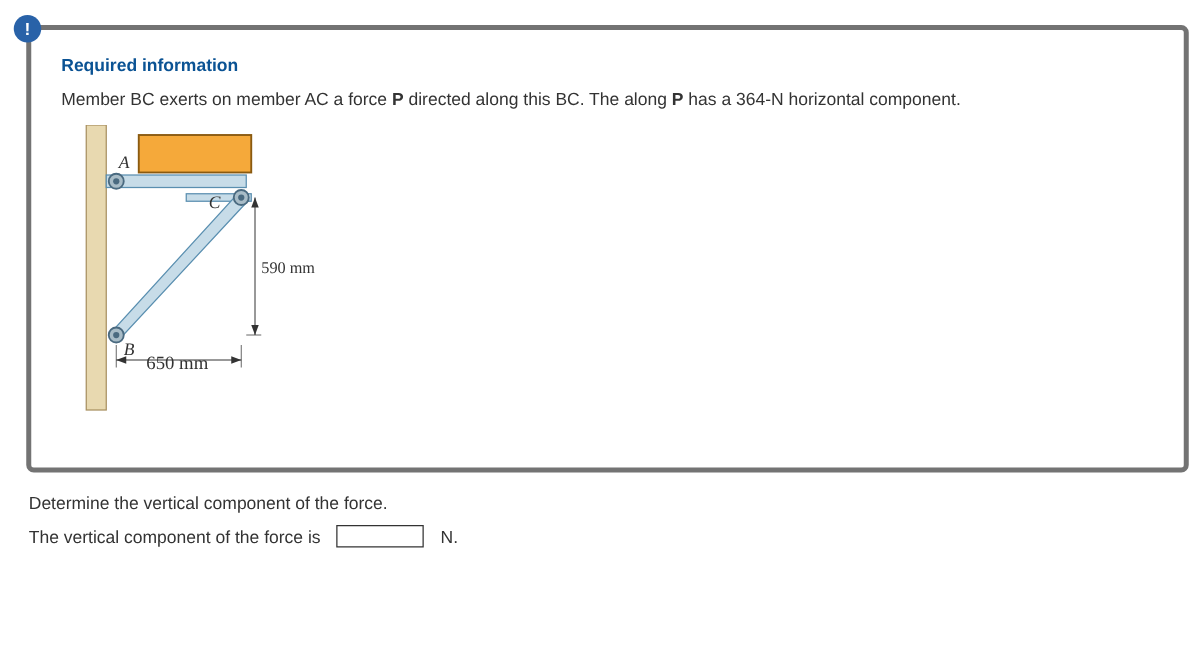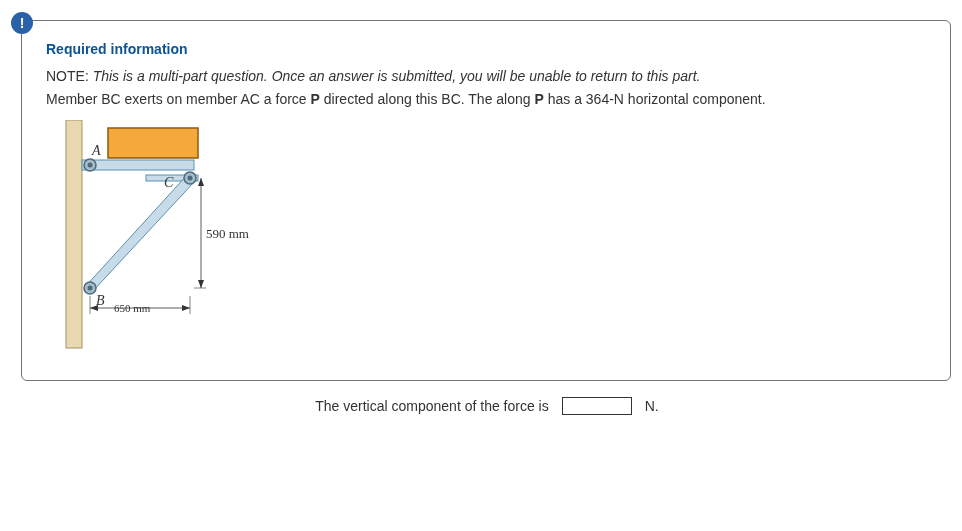--- a/index.html
+++ b/index.html
@@ -26,23 +26,23 @@
     background: #2962a8;
     color: #fff;
     display: flex;
     align-items: center;
     justify-content: center;
     font-weight: bold;
     font-size: 14px;
     z-index: 2;
   }
   .info-box {
-    border: 1px solid #737373;
+    border: 4px solid #737373;
     border-radius: 6px;
-    padding: 18px 24px 30px 24px;
+    padding: 18px 24px 44px 24px;
     margin-left: 10px;
     margin-bottom: 16px;
     line-height: 1.5;
   }
   .req-heading {
     color: #0b5394;
     font-weight: bold;
     margin-bottom: 6px;
   }
   .note-line { margin-bottom: 2px; }
@@ -51,41 +51,38 @@
   .problem-text { margin-bottom: 10px; }
   .ital-var { }
   .bold-var { font-weight: bold; }
   .figure {
     width: 210px;
     height: 230px;
     position: relative;
     margin-top: 8px;
   }
   .question-row { margin: 14px 0 10px 12px; }
-  .answer-row { margin: 0 0 0 12px; display: flex; align-items: center; gap: 13px; justify-content: center; }
+  .answer-row { margin: 0 0 0 12px; display: flex; align-items: center; gap: 13px; }
   .answer-input {
     width: 70px;
     height: 18px;
     border: 1px solid #333;
     font-size: 13px;
     padding: 0 3px;
   }
 </style>
 </head>
 <body>
 
 <div class="wrapper">
   <div class="alert-icon">!</div>
 
   <div class="info-box">
     <div class="req-heading">Required information</div>
 
-    <div class="note-line">
-      <span class="note-label">NOTE: </span><span class="note-italic">This is a multi-part question. Once an answer is submitted, you will be unable to return to this part.</span>
-    </div>
 
     <div class="problem-text">
       <span>Member </span><span class="ital-var">BC</span><span> exerts on member </span><span class="ital-var">AC</span><span> a force </span><span class="bold-var">P</span><span> directed along this </span><span class="ital-var">BC</span><span>. The along </span><span class="bold-var">P</span><span> has a 364-N horizontal component.</span>
     </div>
 
     <div class="figure">
       <svg viewBox="0 0 210 230" width="210" height="230">
 
         <rect x="20" y="0" width="16" height="228" fill="#e8d9b0" stroke="#a89060" stroke-width="1"></rect>
 
@@ -114,23 +111,24 @@
         <line x1="44" y1="188" x2="144" y2="188" stroke="#333" stroke-width="0.8"></line>
         <polygon points="44,188 52,185 52,191" fill="#333"></polygon>
         <polygon points="144,188 136,185 136,191" fill="#333"></polygon>
         <line x1="44" y1="176" x2="44" y2="194" stroke="#333" stroke-width="0.6"></line>
         <line x1="144" y1="176" x2="144" y2="194" stroke="#333" stroke-width="0.6"></line>
       </svg>
       <span style="position:absolute;left:46px;top:20px;font-style:italic;font-family:'Times New Roman',serif;font-size:14px">A</span>
       <span style="position:absolute;left:118px;top:52px;font-style:italic;font-family:'Times New Roman',serif;font-size:14px">C</span>
       <span style="position:absolute;left:50px;top:170px;font-style:italic;font-family:'Times New Roman',serif;font-size:14px">B</span>
       <span style="position:absolute;left:160px;top:104px;font-family:'Times New Roman',serif;font-size:13px">590 mm</span>
-      <span style="position:absolute;left:68px;top:180px;font-family:'Times New Roman',serif;font-size:11px">650 mm</span>
+      <span style="position:absolute;left:68px;top:180px;font-family:'Times New Roman',serif;font-size:15px">650 mm</span>
     </div>
   </div>
 
+  <div class="question-row">Determine the vertical component of the force.</div>
 
   <div class="answer-row">
     <span>The vertical component of the force is</span>
     <input type="text" class="answer-input" value="" style="">
     <span>N.</span>
   </div>
 </div>
 
 </body></html>

